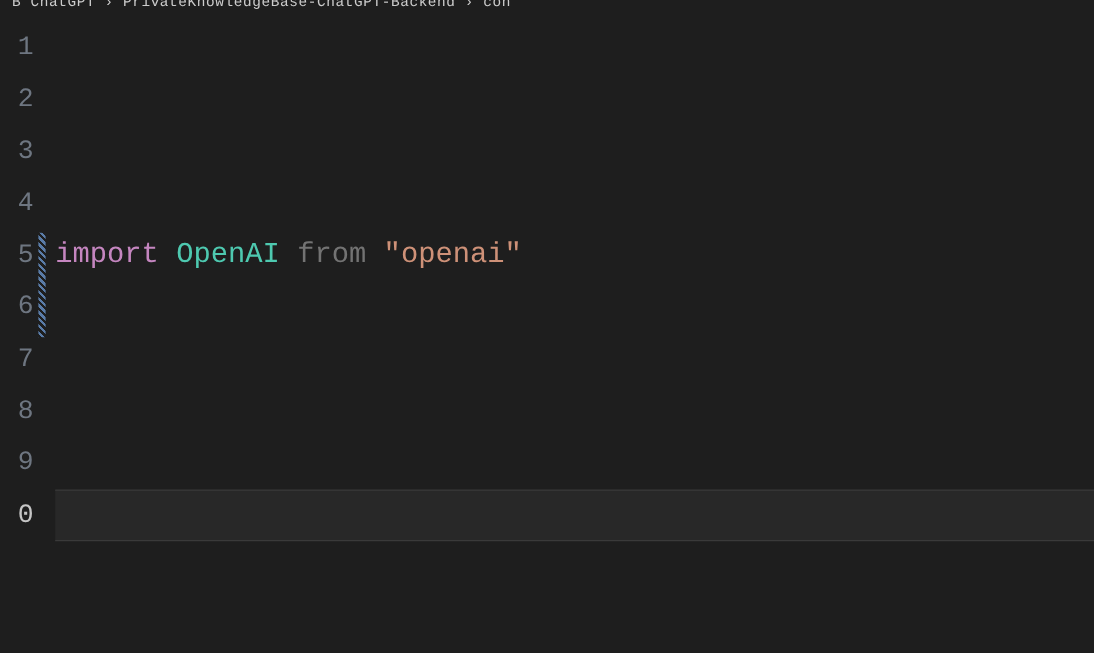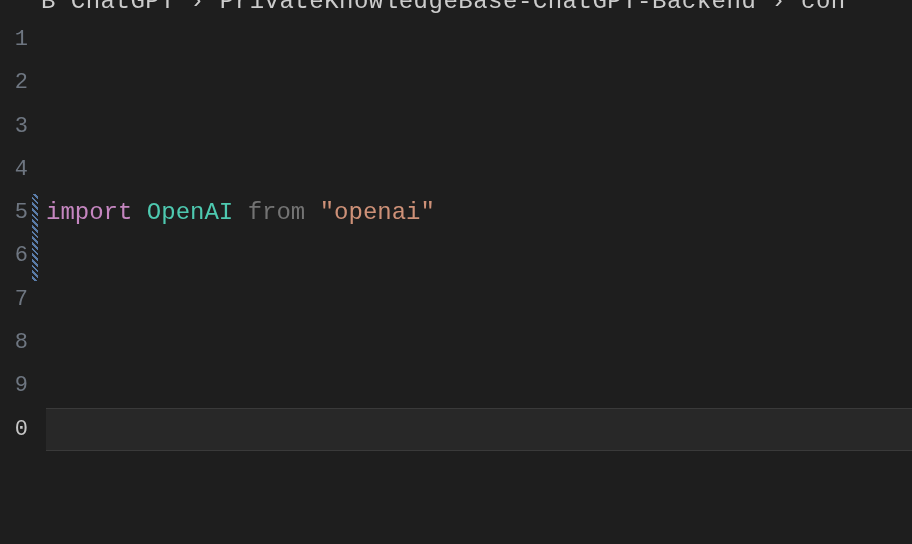--- a/index.html
+++ b/index.html
@@ -12,28 +12,27 @@
       font-family: 'Menlo', 'Monaco', 'Courier New', monospace;
       font-size: 24px;
       color: #d4d4d4;
       width: 912px;
       height: 544px;
       overflow: hidden;
       position: relative;
     }
     .breadcrumb {
       color: #888;
-      font-size: 24px;
+      font-size: 12px;
       padding: 0 10px;
       white-space: nowrap;
       overflow: hidden;
       height: 18px;
       line-height: 4px;
       letter-spacing: 0.5px;
-      margin-left: 31px;
     }
     .breadcrumb span {
       color: #ccc;
     }
     .editor {
       display: flex;
       position: relative;
     }
     .gutter {
       width: 46px;

